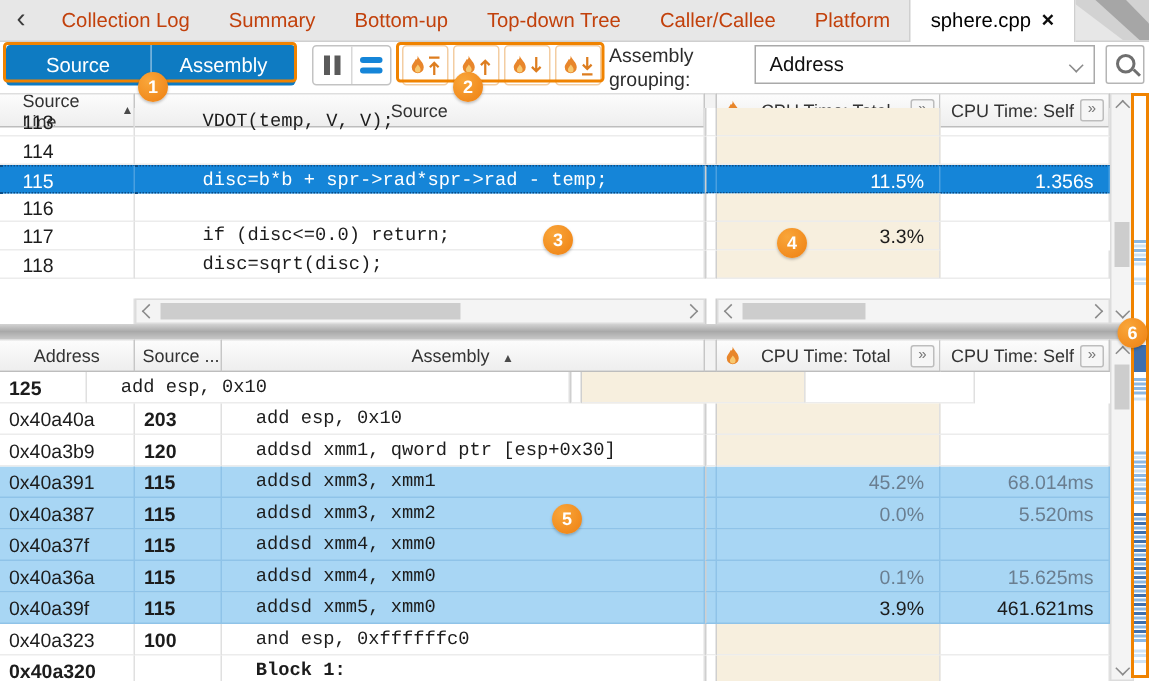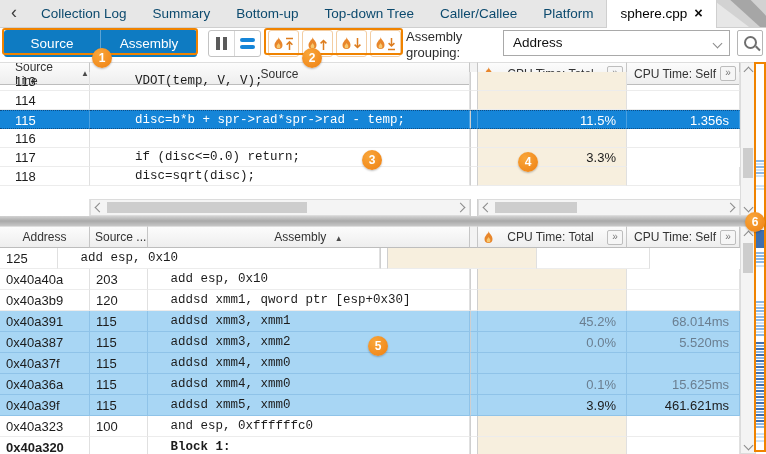--- a/index.html
+++ b/index.html
@@ -4,21 +4,21 @@
 <style>
   html,body{margin:0;padding:0;background:#fff;}
   #app{position:relative;width:766px;height:454px;overflow:hidden;background:#fff;
        font-family:"Liberation Sans",sans-serif;-webkit-font-smoothing:antialiased;}
 
   
   .tabbar{position:absolute;left:0;top:0;width:766px;height:27px;background:#e7e7e7;
           border-bottom:1px solid #cfcfcf;display:flex;align-items:stretch;z-index:3;}
   .back{width:28px;text-align:center;line-height:25px;font-size:18px;color:#3c3c3c;cursor:pointer;}
   #tabs{display:flex;}
-  .tab{padding:0 13px;line-height:27px;font-size:13.5px;color:#0c4a6e;white-space:nowrap;cursor:pointer;}
+  .tab{padding:0 13px;line-height:27px;font-size:13.5px;color:#c2410c;white-space:nowrap;cursor:pointer;}
   .tab.active{background:#fff;border-left:1px solid #cfcfcf;border-right:1px solid #cfcfcf;
               height:28px;color:#000;position:relative;z-index:4;}
   .tab .close{margin-left:7px;font-weight:700;font-size:14.5px;color:#0d0d0d;}
   .corner{position:absolute;right:0;top:0;width:85px;height:27px;overflow:hidden;z-index:1;}
   .corner .c1{position:absolute;inset:0;background:#d2d2d2;clip-path:polygon(38% 0,100% 0,100% 100%,80% 100%);}
   .corner .c2{position:absolute;inset:0;background:#a6a6a6;clip-path:polygon(58% 0,82% 0,100% 58%,100% 100%,93% 100%);}
 
   
   .toolbar{position:absolute;left:0;top:27px;width:766px;height:35px;background:#fff;}
   .toolbar>*{position:absolute;box-sizing:border-box;}
@@ -62,21 +62,21 @@
   .row{display:flex;height:19px;line-height:19px;font-size:13px;color:#1c1c1c;}
   .arow{display:flex;height:21px;line-height:21px;font-size:13px;color:#1c1c1c;}
   .cell{box-sizing:border-box;border-right:1px solid #e0e0e0;border-bottom:1px solid #ececec;
         overflow:hidden;white-space:pre;flex:none;}
   .c-line{width:90px;padding-left:15px;}
   .c-src{width:380px;font-family:"Liberation Mono","DejaVu Sans Mono",monospace;font-size:12.5px;}
   .c-gap{width:8px;border-left:1px solid #cfcfcf;border-right:1px solid #cfcfcf;background:#fff;}
   .c-total{width:149px;text-align:right;padding-right:10px;background:#f7efde;}
   .c-self{width:113px;text-align:right;padding-right:10px;}
   .c-addr{width:90px;padding-left:6px;}
-  .c-sline{width:58px;padding-left:6px;}
+  .c-sline{width:58px;padding-left:6px;font-weight:bold;}
   .c-asm{width:322px;font-family:"Liberation Mono","DejaVu Sans Mono",monospace;font-size:12.5px;}
   .sel{background:#1585d8;color:#fff;}
   .sel .cell{background:transparent;border-top:1px dotted #0c4d86;border-bottom:1px dotted #0c4d86;
              border-right-color:#4aa0e0;}
   .hl{background:#a8d6f4;}
   .hl .cell{background:transparent;border-bottom-color:#8fc3e8;border-right-color:#8fc3e8;}
   .dimv{color:#6a7e90;}
   .blockrow .c-addr,.blockrow .c-asm{font-weight:700;}
 
   .divider{position:absolute;left:0;top:216px;width:766px;height:10px;

